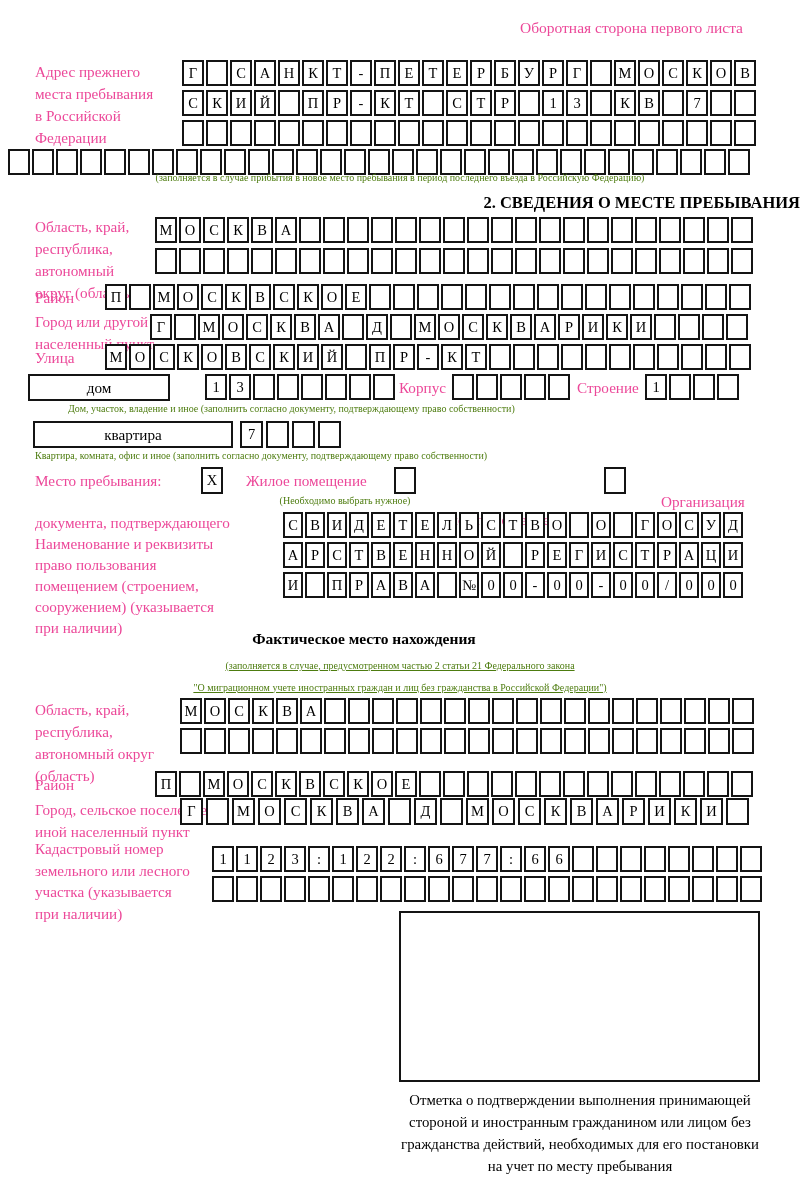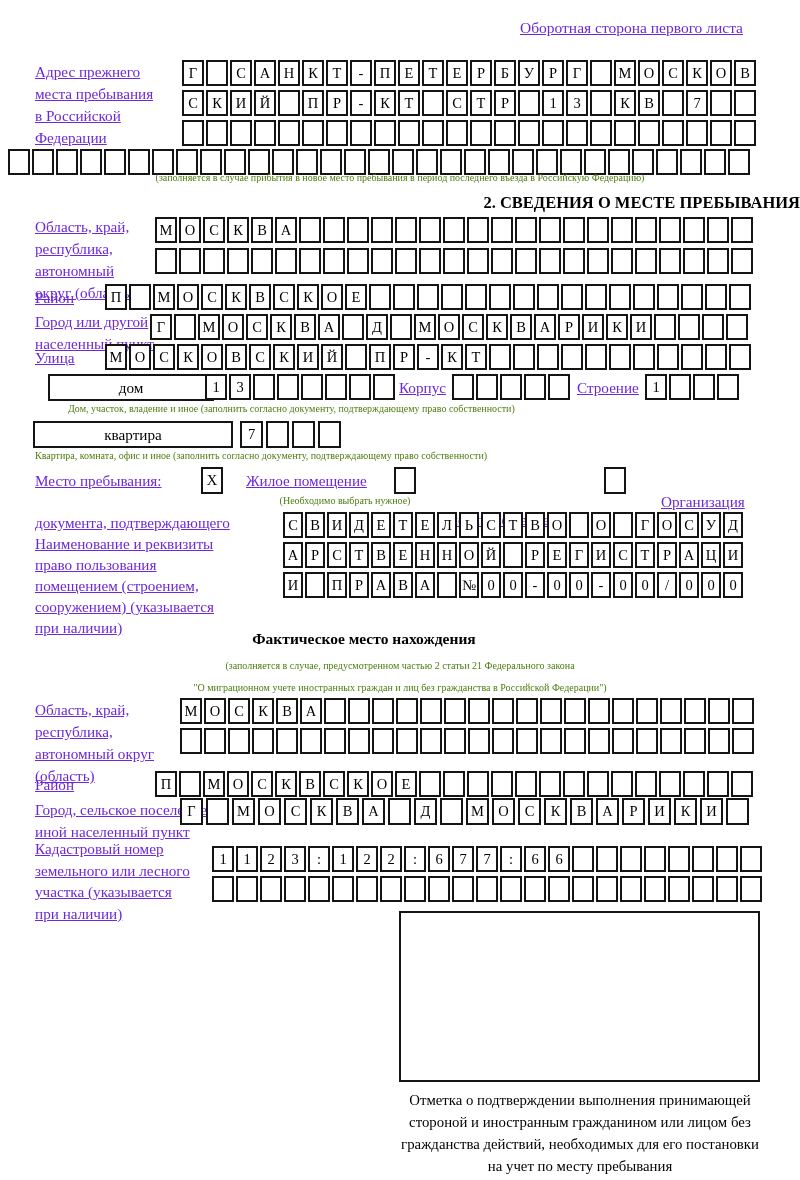--- a/index.html
+++ b/index.html
@@ -1,21 +1,21 @@
 <!DOCTYPE html>
 <html><head>
 <meta charset="utf-8">
 <style>
   html,body{margin:0;padding:0;}
   body{
     width:800px;height:1180px;position:relative;background:#fff;color:#000;
     font-family:"Liberation Serif","DejaVu Serif",serif;overflow:hidden;
   }
   .abs{position:absolute;}
-  .lbl{font-size:15.2px;line-height:22px;color:#6d28d9;text-decoration:underline;}
+  .lbl{font-size:15.2px;line-height:22px;color:#ec4899;}
   .cap{font-size:10px;color:#4d7c0f;}
   .center{text-align:center;}
   .bold{font-weight:bold;}
   .boxrow{position:absolute;display:flex;gap:2px;}
   .boxrow.tight{gap:2px;}
   .boxrow.wide{gap:3px;}
   .cell{
     box-sizing:border-box;flex:0 0 auto;width:22px;height:26px;
     border:2px solid #141414;background:#fff;
     display:flex;align-items:center;justify-content:center;
@@ -24,21 +24,21 @@
   .tight .cell{width:20px;}
   .wide .cell{width:23px;height:27px;}
   .cb{width:22px;height:27px;}
   .widebox{
     box-sizing:border-box;position:absolute;border:2px solid #141414;height:27px;
     display:flex;align-items:center;justify-content:center;font-size:15.2px;background:#fff;
   }
   .stampbox{
     box-sizing:border-box;position:absolute;border:2px solid #141414;background:#fff;
   }
-  .caption-lines div{line-height:21.5px;}
+  .caption-lines div{line-height:21.5px;text-decoration:underline;}
 </style>
 </head>
 <body>
 
 <div class="abs lbl" style="top:17px;right:57px;font-size:15.5px;">Оборотная сторона первого листа</div>
 
 <div class="abs lbl" style="left:35px;top:61px;">
   <div>Адрес прежнего</div>
   <div>места пребывания</div>
   <div>в Российской</div>
@@ -307,21 +307,21 @@
     <div class="cell"></div>
     <div class="cell"></div>
     <div class="cell"></div>
     <div class="cell"></div>
     <div class="cell"></div>
     <div class="cell"></div>
     <div class="cell"></div>
     <div class="cell"></div>
   </div>
 
-<div class="widebox" style="left:48px;top:374px;width:166px;">
+<div class="widebox" style="left:28px;top:374px;width:142px;">
   <span>дом</span>
 </div>
 <div class="boxrow" style="left:205px;top:374px;">
     <div class="cell">1</div>
     <div class="cell">3</div>
     <div class="cell"></div>
     <div class="cell"></div>
     <div class="cell"></div>
     <div class="cell"></div>
     <div class="cell"></div>

